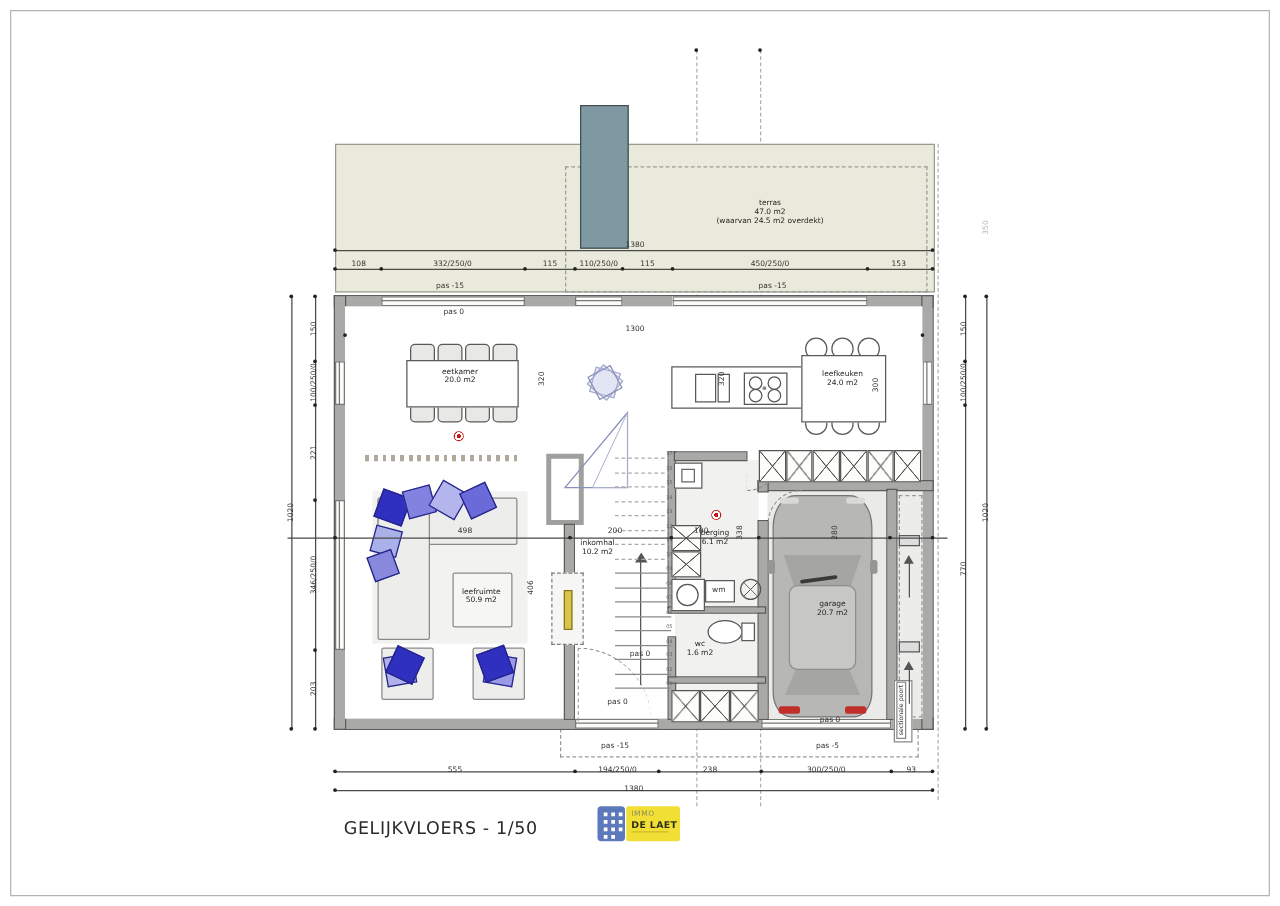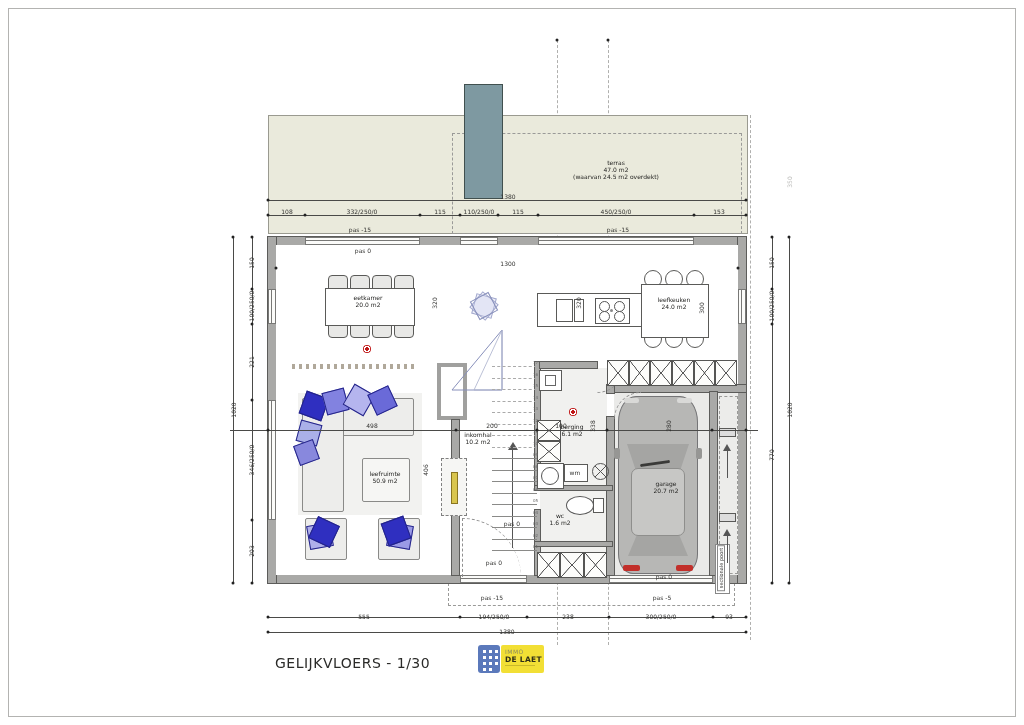--- a/index.html
+++ b/index.html
@@ -308,21 +308,21 @@
   <div class="hline" style="left:268px;top:215px;width:478px;"></div>
   <div class="hline" style="left:276px;top:268px;width:462px;"></div>
   <div class="hline" style="left:230px;top:430px;width:528px;z-index:26;"></div>
   <div class="hline" style="left:268px;top:617px;width:478px;"></div>
   <div class="hline" style="left:268px;top:632px;width:478px;"></div>
   <div class="vline" style="left:233px;top:237px;height:346px;"></div>
   <div class="vline" style="left:252px;top:237px;height:346px;"></div>
   <div class="vline" style="left:772px;top:237px;height:346px;"></div>
   <div class="vline" style="left:789px;top:237px;height:346px;"></div>
 
-  <div id="title">GELIJKVLOERS - 1/30</div>
+  <div id="title">GELIJKVLOERS - 1/50</div>
   <div id="logo">
     <div class="blk"></div>
     <div class="yel">
       <div class="immo">IMMO</div>
       <div class="delaet">DE LAET</div>
       <div class="rule"></div>
     </div>
   </div>
 <div class="room-label" style="left: 616px; top: 170px;">
       <span>terras</span>

